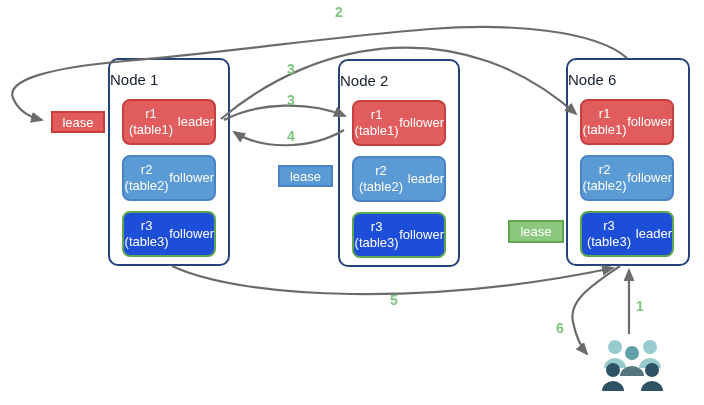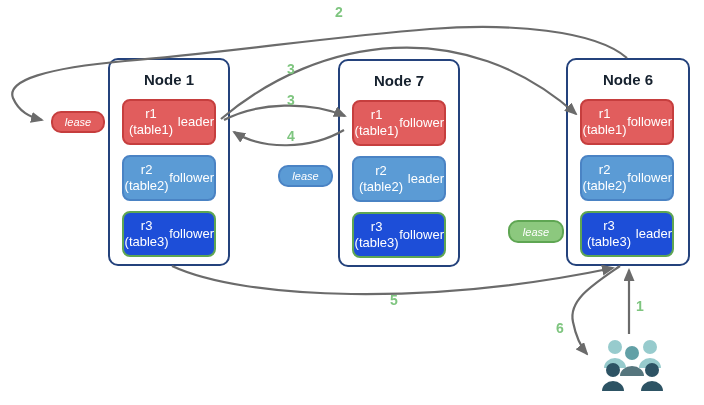--- a/index.html
+++ b/index.html
@@ -1,34 +1,34 @@
 <!DOCTYPE html>
 <html><head>
 <meta charset="utf-8">
 <style>
   html,body{margin:0;padding:0;background:#ffffff;}
   body{font-family:"Liberation Sans","DejaVu Sans",sans-serif;}
   .canvas{position:relative;width:704px;height:405px;background:#ffffff;overflow:hidden;}
 
   .node{position:absolute;width:122px;height:208px;background:#ffffff;
         border:2px solid #24427C;border-radius:10px;box-sizing:border-box;}
-  .node-title{position:absolute;top:11px;left:0;width:100%;text-align:center;
-        font-size:15px;font-weight:bold;color:#16212e;}
+  .node-title{position:absolute;top:11px;left:0;width:100%;
+        font-size:15px;font-weight:normal;color:#16212e;}
   .block{position:absolute;left:12px;width:94px;height:46px;border-radius:8px;
         box-sizing:border-box;border:2px solid transparent;
         display:flex;flex-direction:row;align-items:center;justify-content:center;
         color:#ffffff;font-size:13px;line-height:1.22;text-align:center;}
   .block.red{background:#E15D5D;border-color:#C63E3E;}
   .block.blue{background:#5B9BD5;border-color:#4A83C4;text-align:center;}
   .block.green{background:#1d4ed8;border-color:#5FA653;}
   .b1{top:39px;} .b2{top:95px;} .b3{top:151px;}
 
-  .lease{position:absolute;border-radius:10px;color:#ffffff;font-size:11px;
+  .lease{position:absolute;border-radius:0;color:#ffffff;font-size:13px;
         display:flex;align-items:center;justify-content:center;box-sizing:border-box;
-        border:2px solid transparent;z-index:5;font-style:italic;}
+        border:2px solid transparent;z-index:5;}
   .lease.red{background:#E15D5D;border-color:#C63E3E;left:51px;top:111px;width:54px;height:22px;}
   .lease.blue{background:#5B9BD5;border-color:#4A83C4;left:278px;top:165px;width:55px;height:22px;}
   .lease.green{background:#8CC87E;border-color:#5FA653;left:508px;top:220px;width:56px;height:23px;}
 
   .step{position:absolute;font-size:14px;font-weight:bold;color:#7EC57F;z-index:6;}
 
   svg.arrows{position:absolute;left:0;top:0;z-index:4;pointer-events:none;}
   svg.users{position:absolute;left:596px;top:334px;z-index:3;}
 </style>
 </head>
@@ -46,21 +46,21 @@
       <span>r2 (table2)</span>
       <span>follower</span>
     </div>
     <div class="block green b3">
       <span>r3 (table3)</span>
       <span>follower</span>
     </div>
   </div>
 
   <div class="node" style="left:338px;top:59px;">
-    <div class="node-title">Node 7</div>
+    <div class="node-title">Node 2</div>
     <div class="block red b1">
       <span>r1 (table1)</span>
       <span>follower</span>
     </div>
     <div class="block blue b2">
       <span>r2 (table2)</span>
       <span>leader</span>
     </div>
     <div class="block green b3">
       <span>r3 (table3)</span>

